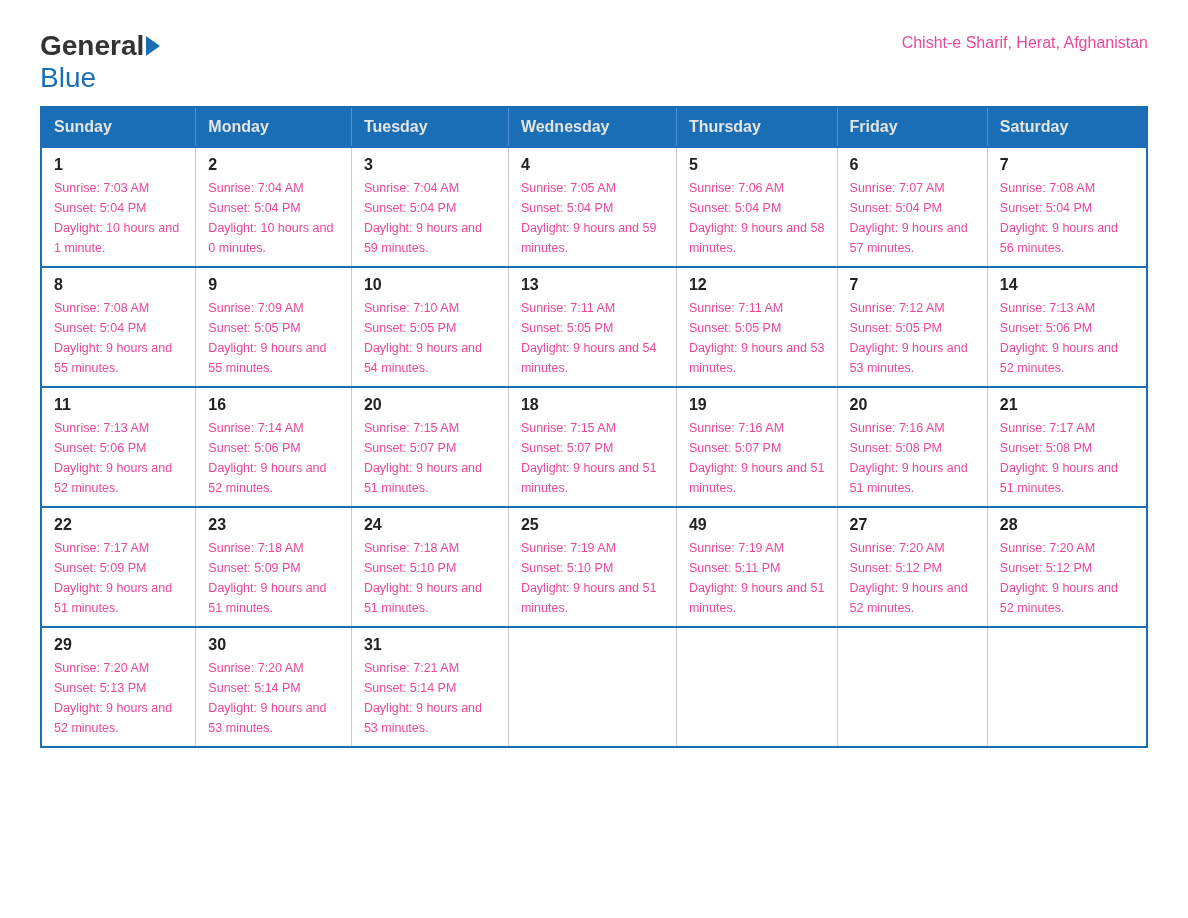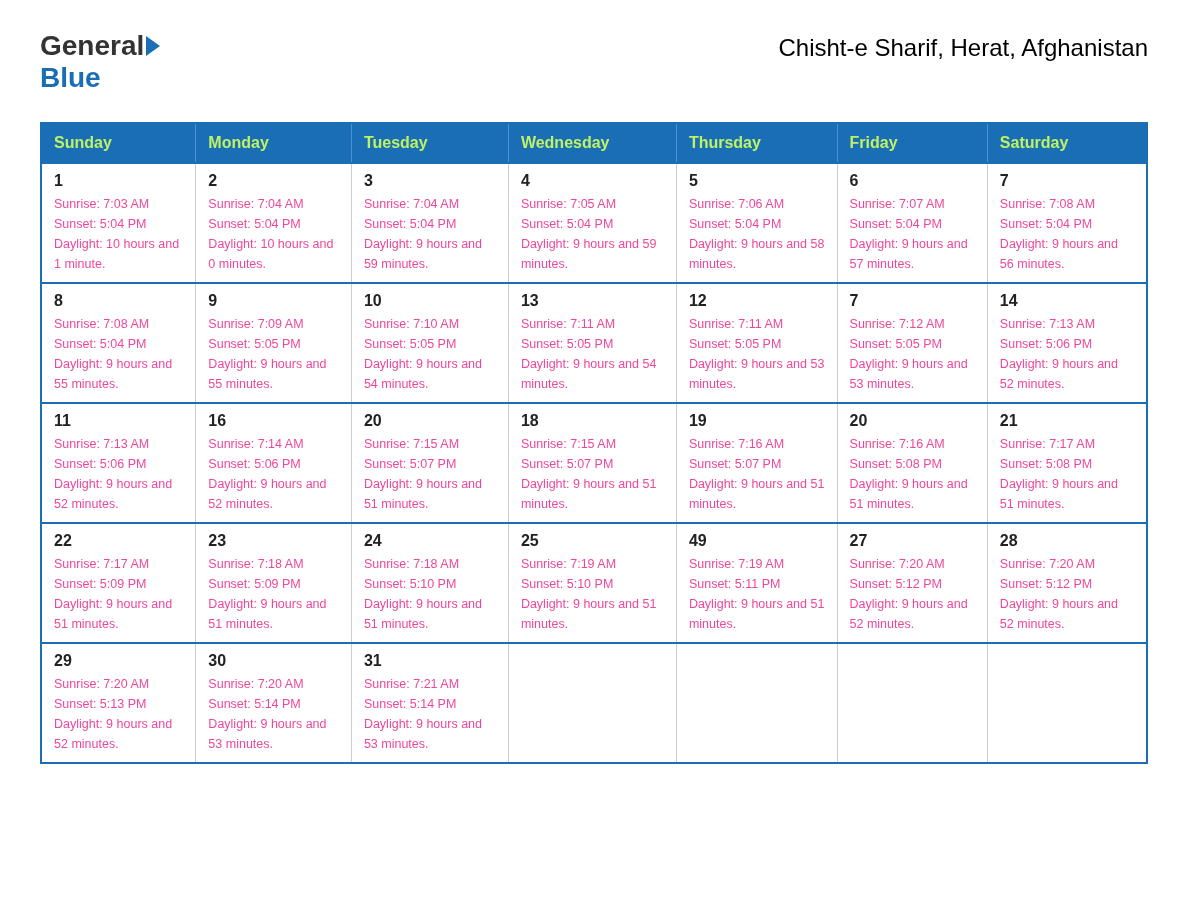--- a/index.html
+++ b/index.html
@@ -7,21 +7,21 @@
       font-family: Arial, sans-serif;
       background: #fff;
       padding: 30px 40px;
       width: 1188px;
       min-height: 918px;
     }
     .header {
       display: flex;
       justify-content: space-between;
       align-items: flex-start;
-      margin-bottom: 28px;
+      margin-bottom: 12px;
     }
     .logo {
       display: flex;
       flex-direction: column;
       align-items: flex-start;
     }
     .logo-top {
       display: flex;
       align-items: center;
       font-size: 28px;
@@ -34,44 +34,44 @@
       height: 0;
       border-left: 14px solid #1a6eb5;
       border-top: 10px solid transparent;
       border-bottom: 10px solid transparent;
       margin: 0 2px;
       display: inline-block;
     }
     .logo-blue {
       color: #1a6eb5;
       font-size: 28px;
-      font-weight: bold;
+      font-weight: normal;
     }
     .title-section {
       text-align: right;
     }
     .month-title {
       font-size: 52px;
       font-weight: bold;
       color: #222;
       line-height: 1.1;
     }
     .location {
-      font-size: 24px;
-      color: #000000;
+      font-size: 16px;
+      color: #ec4899;
       margin-top: 4px;
     }
     .calendar-table {
       width: 100%;
       border-collapse: collapse;
       border: 2px solid #1a6eb5;
     }
     .calendar-table thead tr th {
       background-color: #1a6eb5;
-      color: #bef264;
+      color: #e5e5e5;
       font-size: 16px;
       font-weight: bold;
       padding: 10px 12px;
       text-align: left;
       border-right: 1px solid #4a90d9;
     }
     .calendar-table thead tr th:last-child {
       border-right: none;
       margin-top: 32px;
     }

